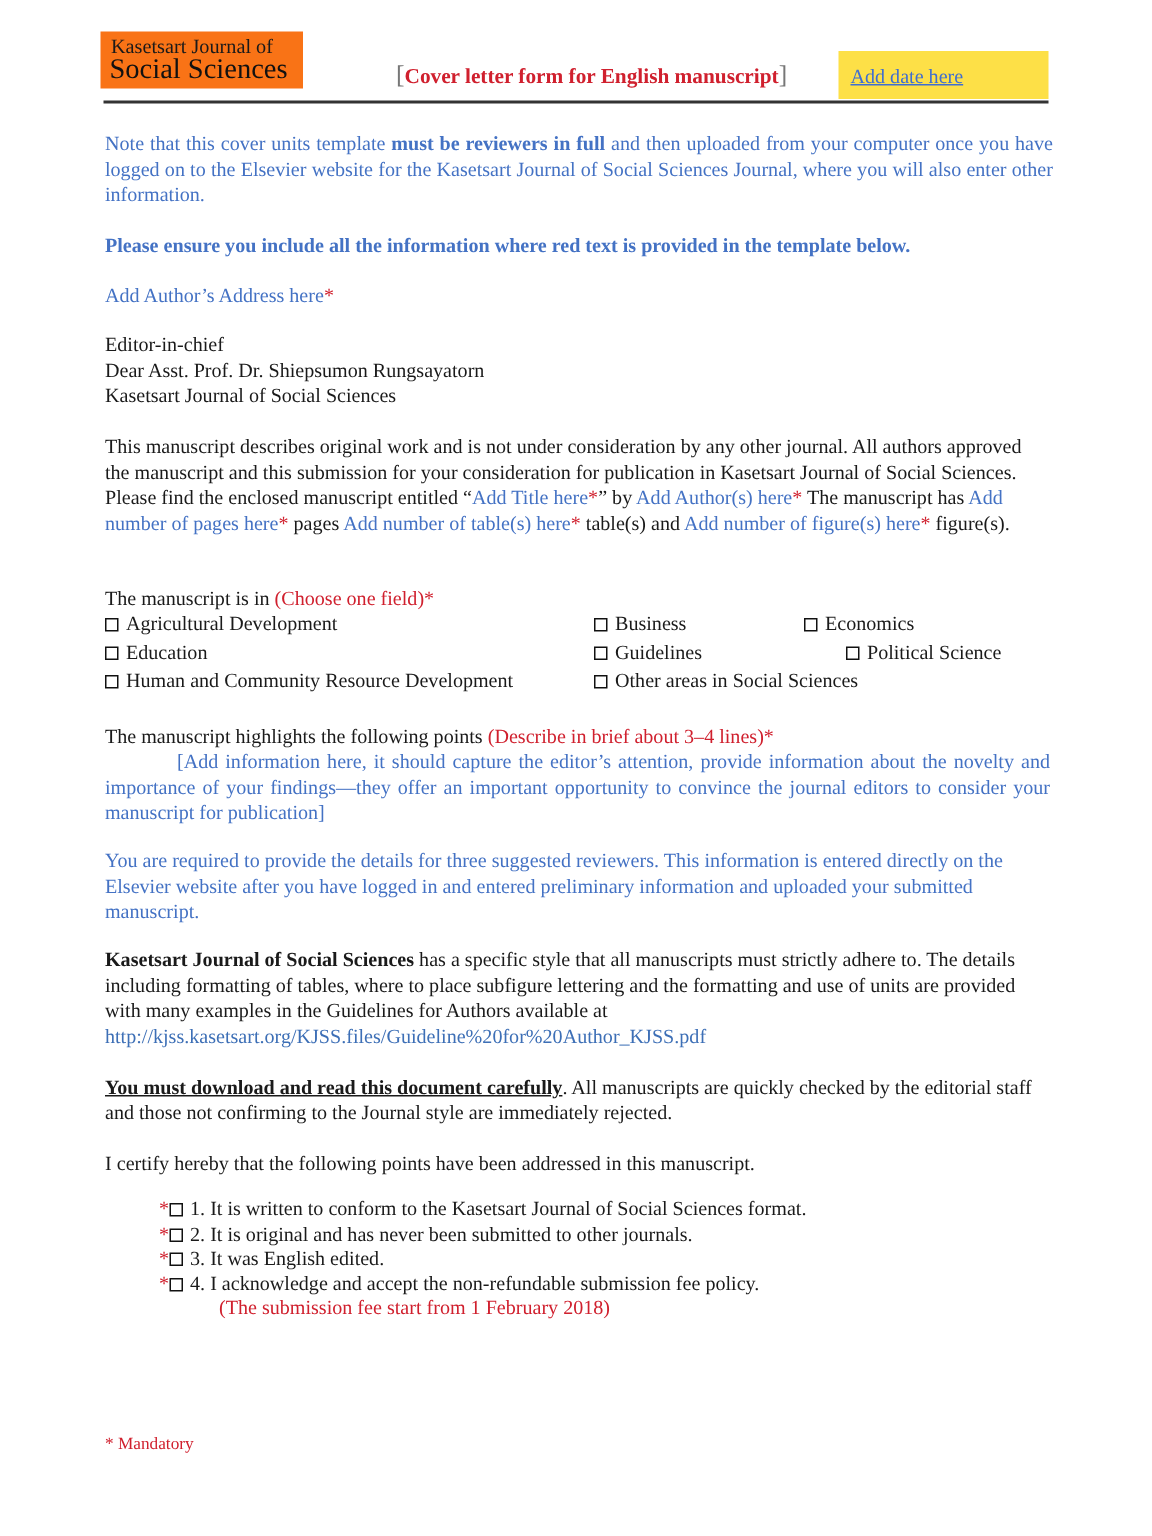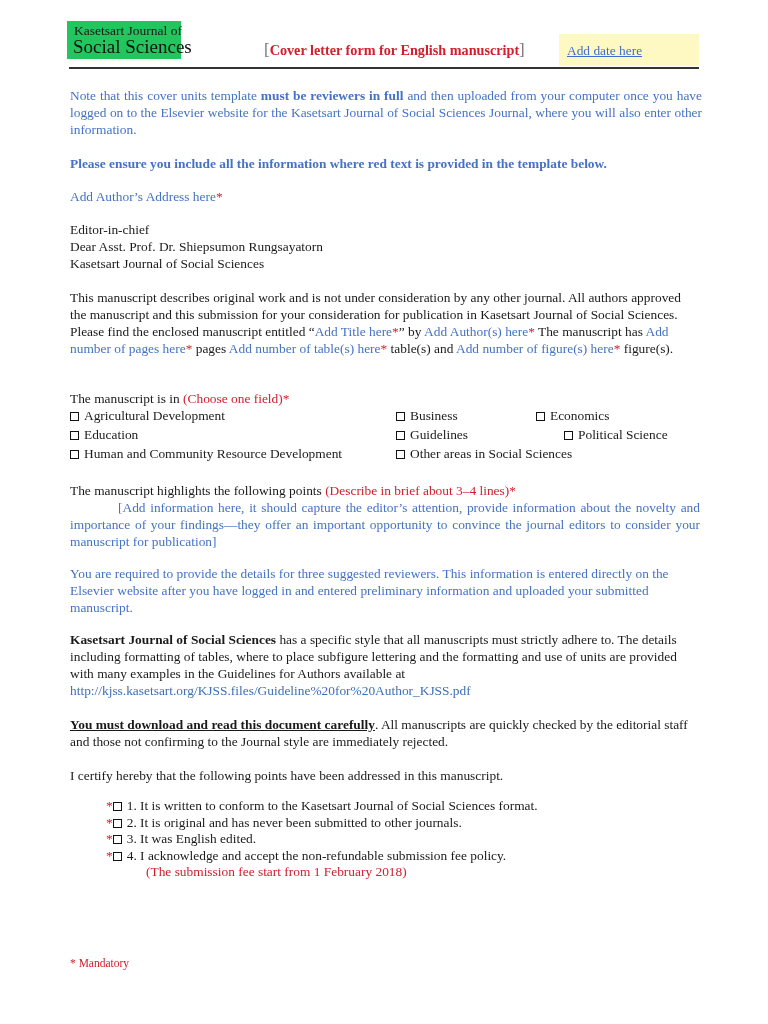--- a/index.html
+++ b/index.html
@@ -1,26 +1,26 @@
 <!DOCTYPE html>
 <html><head>
 <meta charset="utf-8">
 <style>
   html, body { margin:0; padding:0; background:#ffffff; }
   body { width:768px; height:1024px; position:relative; overflow:hidden;
          font-family:"Liberation Serif", "DejaVu Serif", serif; font-size:13.4px; color:#1a1a1a; }
   .abs { position:absolute; }
-  .logo { left:67px; top:21px; width:114px; height:38px; background:#22c55e; }
+  .logo { left:67px; top:21px; width:135px; height:38px; background:#f97316; }
   .logo .l1 { position:absolute; left:7px; top:2px; font-size:13.5px; line-height:15px; color:#1a1a1a; white-space:nowrap; }
   .logo .l2 { position:absolute; left:6px; top:16px; font-size:19px; line-height:20px; color:#111; white-space:nowrap; }
   .rule { left:69px; top:67px; width:630px; height:2px; background:#333; }
   .doc-title { left:264px; top:40px; font-size:14.2px; white-space:nowrap; }
   .doc-title .br { color:#777; font-size:17px; font-weight:normal; }
   .doc-title .t { color:#d0202e; font-weight:bold; }
-  .date-box { left:559px; top:34px; width:140px; height:32px; background:#fef9c3; }
+  .date-box { left:559px; top:34px; width:140px; height:32px; background:#fde047; }
   .date-box a { position:absolute; left:8px; top:9px; color:#3f6ed1; text-decoration:underline; font-size:13.4px; white-space:nowrap; cursor:pointer; }
   .blue { color:#4472c4; }
   .red { color:#d0202e; }
   .link { color:#4472c4; cursor:pointer; }
   .p { left:70px; width:632px; line-height:17px; }
   .nowrap { white-space:nowrap; }
   .cb { display:inline-block; width:9px; height:9px; border:1.4px solid #111; margin-right:5px; vertical-align:-1px; box-sizing:border-box; }
   .field-row { position:absolute; left:70px; height:17px; line-height:17px; width:640px; }
   .field-row span.f { position:absolute; white-space:nowrap; }
   .cert { left:106px; line-height:16.6px; white-space:nowrap; }

